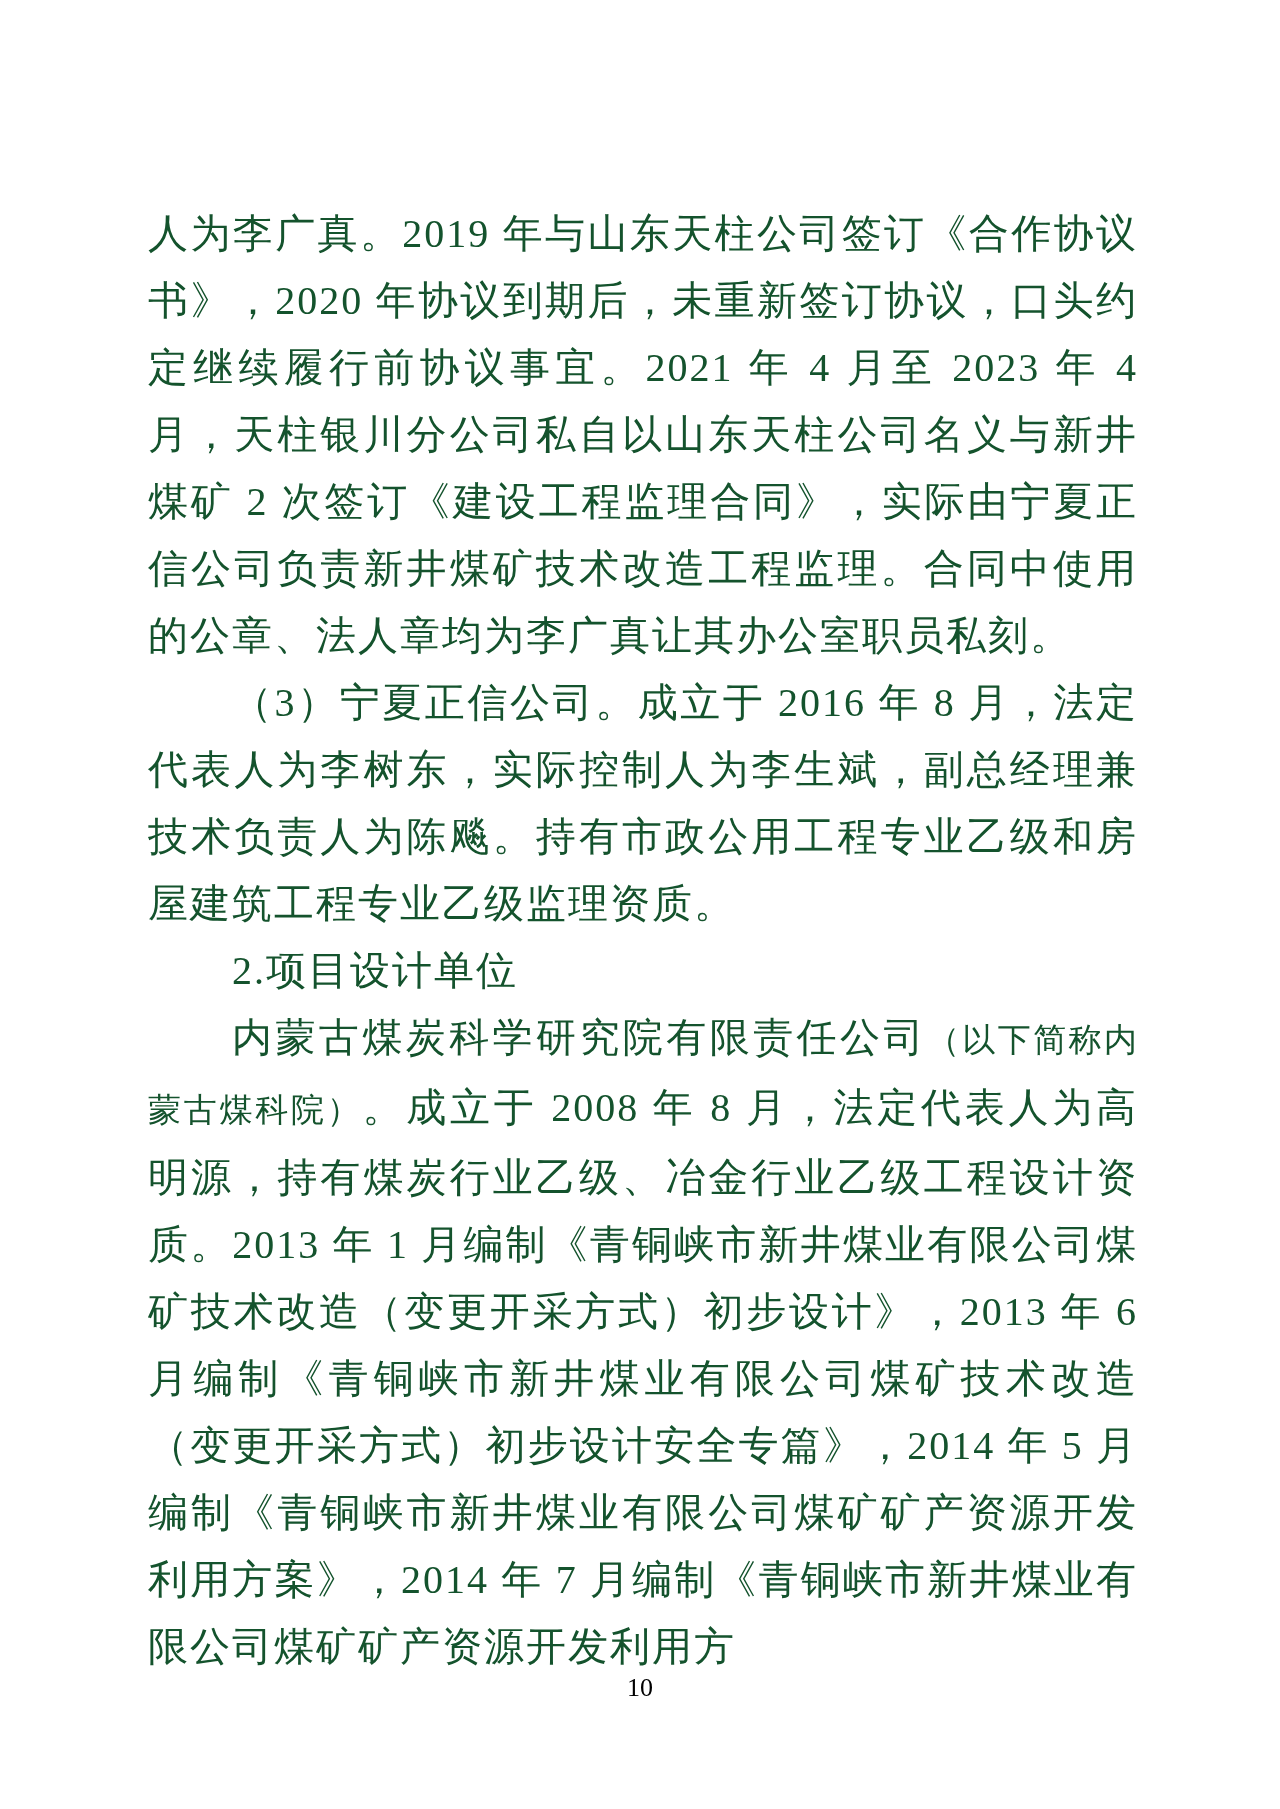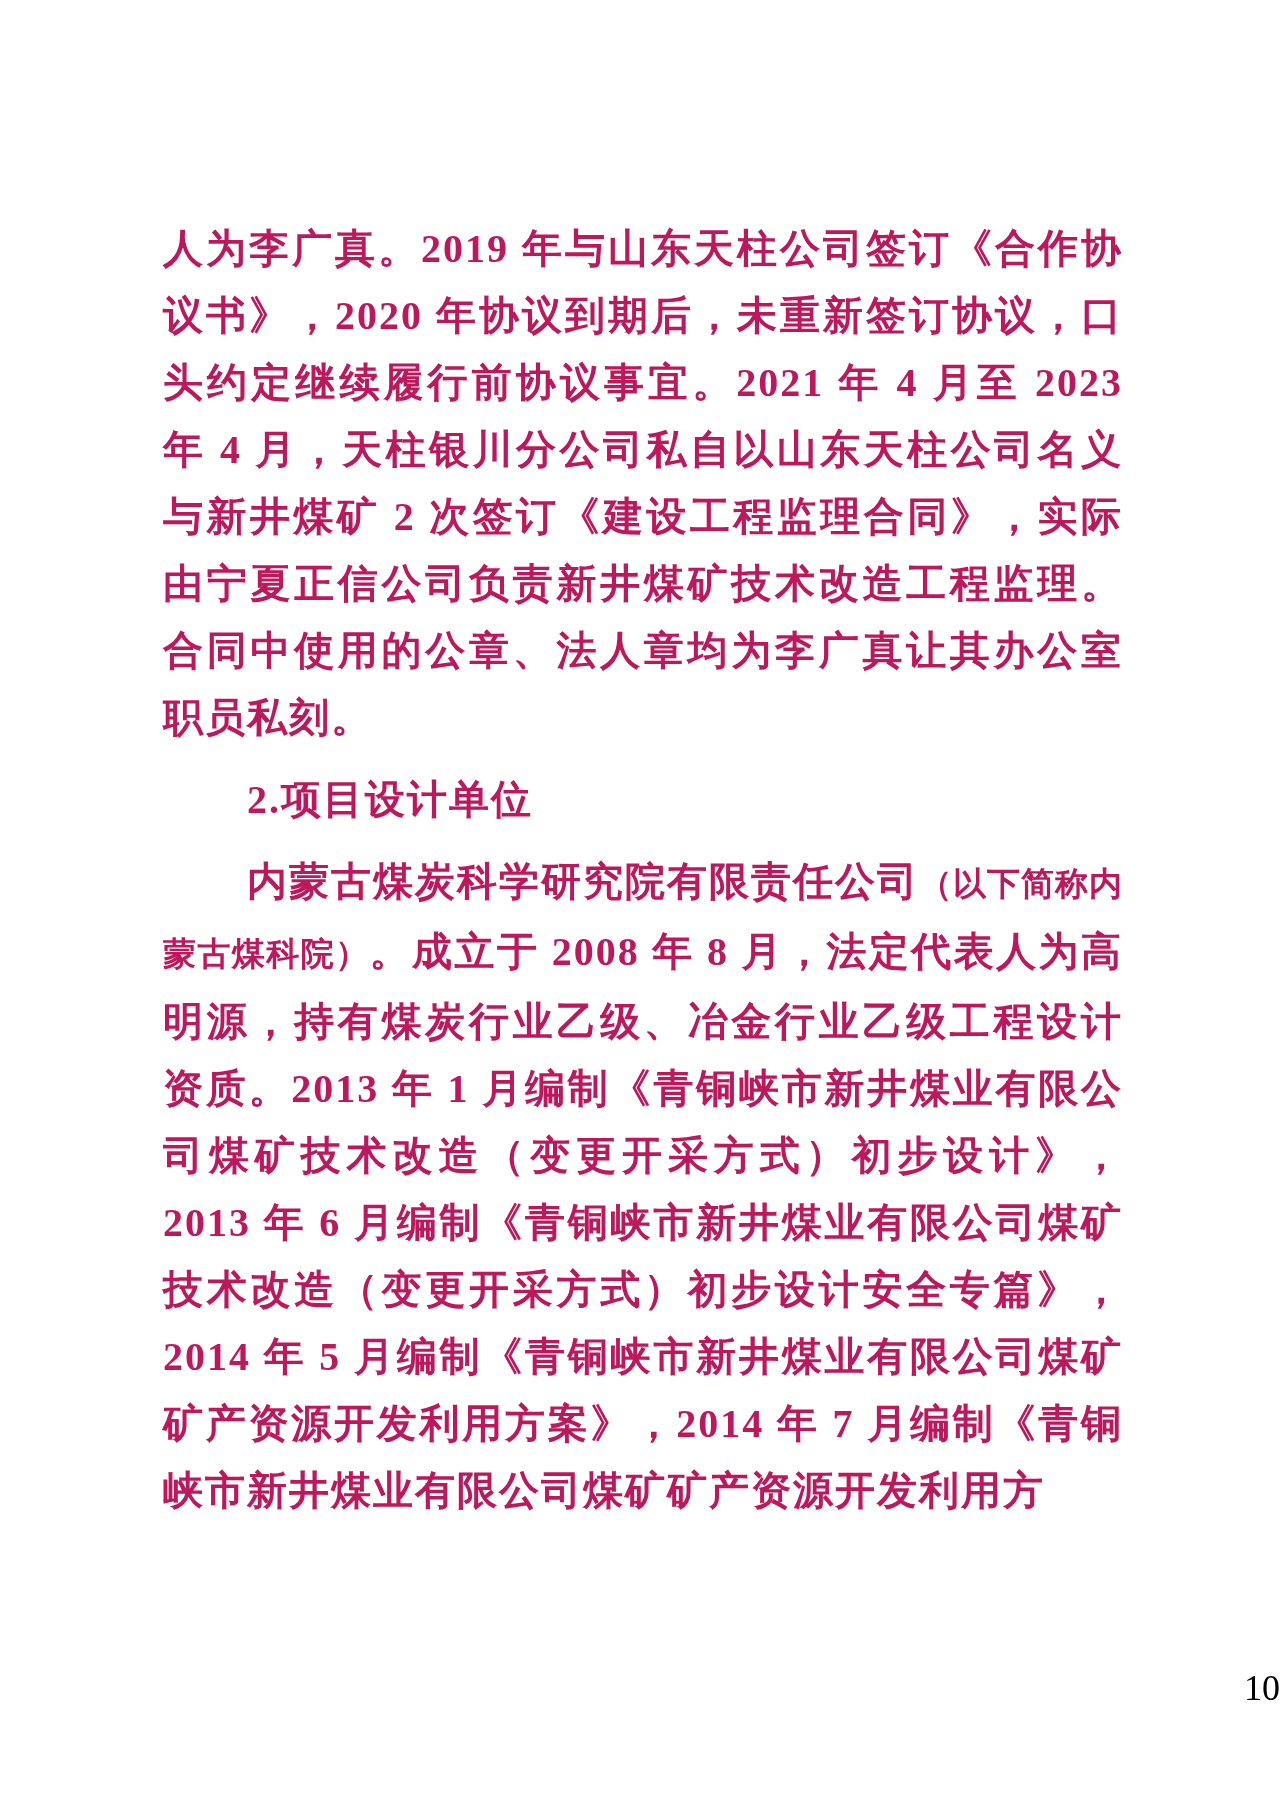--- a/index.html
+++ b/index.html
@@ -16,50 +16,50 @@
     font-family: "Liberation Serif", "DejaVu Serif", serif;
     overflow: hidden;
   }
   .text-block {
     position: absolute;
     left: 148px;
     top: 200px;
     width: 990px;
   }
   .para {
-    margin: 15px;
+    margin: 0;
     font-size: 40px;
     line-height: 67px;
     letter-spacing: 2px;
     text-align: justify;
     text-justify: inter-ideograph;
-    color: #be185d;
-    font-weight: bold;
+    color: #14532d;
   }
   .para.indent {
     text-indent: 84px;
   }
   .small-note {
     font-size: 33px;
     letter-spacing: 1px;
   }
   .page-number {
     position: absolute;
     left: 0;
     top: 1668px;
     width: 100%;
-    text-align: right;
-    font-size: 36px;
+    text-align: center;
+    font-size: 26px;
     line-height: 40px;
     color: #000000;
   }
 </style>
 </head>
 <body>
 
 <div class="page">
   <div class="text-block">
     <p class="para">人为李广真。2019 年与山东天柱公司签订《合作协议书》，2020 年协议到期后，未重新签订协议，口头约定继续履行前协议事宜。2021 年 4 月至 2023 年 4 月，天柱银川分公司私自以山东天柱公司名义与新井煤矿 2 次签订《建设工程监理合同》，实际由宁夏正信公司负责新井煤矿技术改造工程监理。合同中使用的公章、法人章均为李广真让其办公室职员私刻。</p>
+    <p class="para indent">（3）宁夏正信公司。成立于 2016 年 8 月，法定代表人为李树东，实际控制人为李生斌，副总经理兼技术负责人为陈飚。持有市政公用工程专业乙级和房屋建筑工程专业乙级监理资质。</p>
     <p class="para indent">2.项目设计单位</p>
     <p class="para indent"><span>内蒙古煤炭科学研究院有限责任公司</span><span class="small-note">（以下简称内蒙古煤科院）</span><span>。成立于 2008 年 8 月，法定代表人为高明源，持有煤炭行业乙级、冶金行业乙级工程设计资质。2013 年 1 月编制《青铜峡市新井煤业有限公司煤矿技术改造（变更开采方式）初步设计》，2013 年 6 月编制《青铜峡市新井煤业有限公司煤矿技术改造（变更开采方式）初步设计安全专篇》，2014 年 5 月编制《青铜峡市新井煤业有限公司煤矿矿产资源开发利用方案》，2014 年 7 月编制《青铜峡市新井煤业有限公司煤矿矿产资源开发利用方</span></p>
   </div>
   <div class="page-number">10</div>
 </div>
 
 </body></html>

